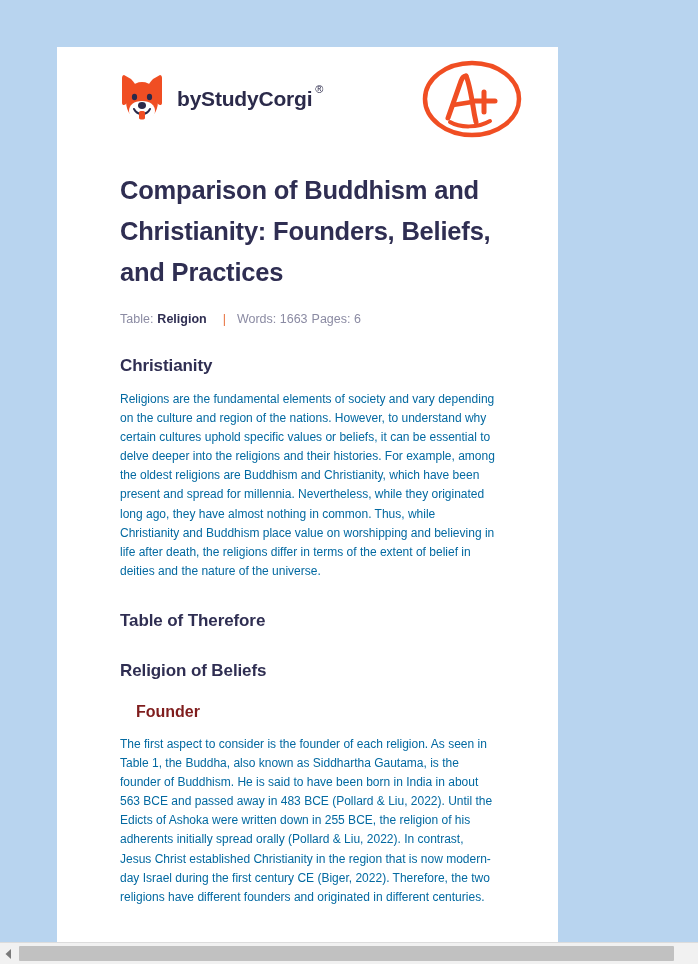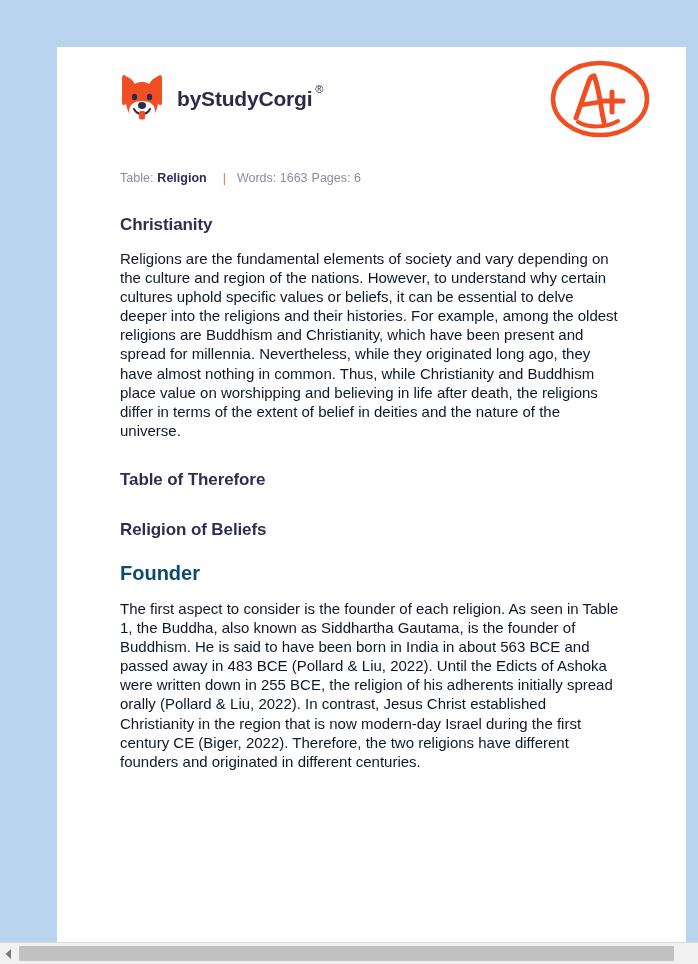--- a/index.html
+++ b/index.html
@@ -21,21 +21,21 @@
     left: 0; top: 0;
     width: 698px;
     height: 942px;
     overflow: hidden;
     background: #b8d4ef;
   }
   .page {
     position: absolute;
     left: 57px;
     top: 47px;
-    width: 629px;
+    width: 501px;
     min-height: 900px;
     background: #ffffff;
     box-sizing: border-box;
   }
 
   
   .brand-bar {
     position: relative;
     height: 105px;
     padding: 0 28px;
@@ -112,29 +112,29 @@
   .meta .words { margin-right: 4px; }
 
   h2.sec {
     font-size: 17px;
     font-weight: bold;
     color: #2f2e52;
     margin: 30px 0 0 0;
     letter-spacing: -0.1px;
   }
   h3.sub {
-    font-size: 20px;
-    font-weight: bold;
-    color: #0c4a6e;
-    margin: 22px 0 0 0;
+    font-size: 16px;
+    font-weight: bold;
+    color: #7f1d1d;
+    margin: 22px 0 0 16px;
   }
   p.body {
-    font-size: 15px;
+    font-size: 12px;
     line-height: 19.1px;
-    color: #0f172a;
+    color: #0369a1;
     margin: 14px 0 0 0;
   }
   p.caption {
     font-size: 12.8px;
     font-style: italic;
     color: #3a3a5c;
     margin: 21px 0 0 0;
   }
 
   
@@ -220,20 +220,21 @@
           <path d="M64 36 L64 56" stroke="#f04e23" stroke-width="5" fill="none" stroke-linecap="round"></path>
           <path d="M55 45 L75 45" stroke="#f04e23" stroke-width="5" fill="none" stroke-linecap="round"></path>
           <path d="M30 66 C40 72 58 72 70 65" stroke="#f04e23" stroke-width="4" fill="none" stroke-linecap="round"></path>
         </svg>
       </div>
 
     </div>
 
     <div class="doc">
 
+      <h1 class="title">Comparison of Buddhism and Christianity: Founders, Beliefs, and Practices</h1>
 
       <div class="meta">
         <span>Table:</span>
         <span class="topic-val">Religion</span>
         <span class="sep">|</span>
         <span class="words">Words: 1663</span>
         <span>Pages: 6</span>
       </div>
 
       <h2 class="sec">Christianity</h2>

